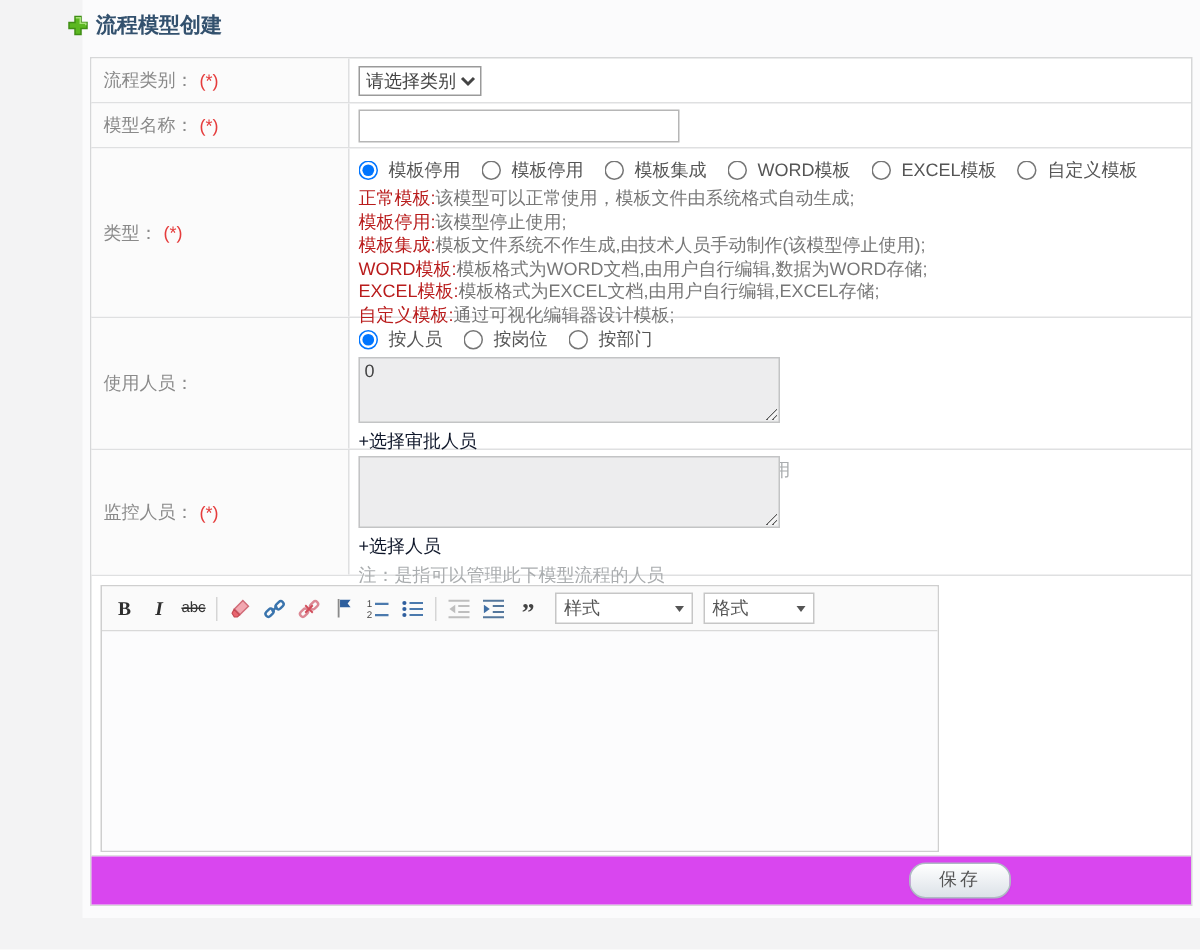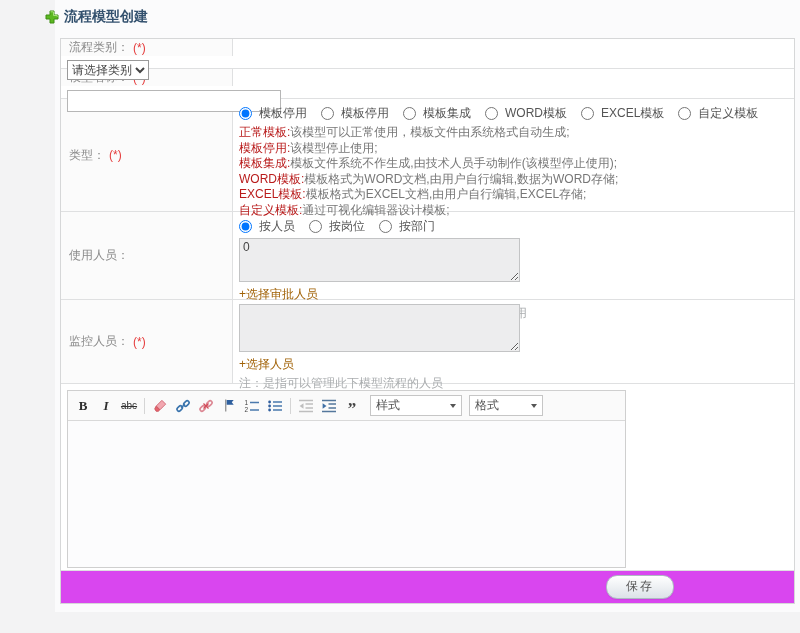--- a/index.html
+++ b/index.html
@@ -19,21 +19,21 @@
     border:1px solid #d6d7d8;box-sizing:border-box;z-index:2;
   }
   .frow{display:flex;border-bottom:1px solid #dfe0e1;box-sizing:border-box;}
   .frow:last-child{border-bottom:none;}
   .flabel{
     width:172px;min-width:172px;border-right:1px solid #dfe0e1;background:#fbfbfb;
     display:flex;align-items:center;padding-left:8px;box-sizing:border-box;color:#8a8a8a;
   }
   .req{color:#e53c3c;margin-left:4px;}
   .fcontent{flex:1;padding:4px 6px;box-sizing:border-box;position:relative;}
-  .row-h30{height:30px;flex-direction:column;}
+  .row-h30{height:30px;}
   .row-h30 .fcontent{display:flex;align-items:center;}
   #row-type{height:113px;}
   #row-users{height:88px;}
   #row-monitor{height:84px;}
   #row-desc{height:187px;}
   #row-footer{height:32px;background:#d946ef;position:relative;display:block;}
   
   select.cat-select{
     height:20px;font-size:12px;color:#444;border:1px solid #9a9a9a;background:#fff;
     font-family:"Liberation Sans","DejaVu Sans",sans-serif;
@@ -46,21 +46,21 @@
   .radio-line label{margin-right:10px;}
   .radio-line input{margin:0 3px 0 0;vertical-align:middle;}
   .desc-line{line-height:15.5px;white-space:nowrap;color:#777;}
   .term{color:#b91c1c;}
   .gray-ta{
     display:block;width:281px;height:44px;background:#ededee;border:1px solid #c3c4c5;
     resize:both;font-size:12px;color:#444;padding:1px 3px;box-sizing:border-box;
     font-family:"Liberation Sans","DejaVu Sans",sans-serif;
   }
   .gray-ta.tall{height:48px;}
-  .pick-link{color:#a16207;text-decoration:none;display:inline-block;margin:4px 0 2px 0;}
+  .pick-link{color:#0f172a;text-decoration:none;display:inline-block;margin:4px 0 2px 0;}
   .note{color:#aaadaf;}
   
   .editor{
     width:557px;border:1px solid #cfcfcf;background:#fdfdfd;margin-top:2px;
   }
   .editor-toolbar{
     height:29px;display:flex;align-items:center;padding:0 4px;gap:1px;
     background:#fafafa;border-bottom:1px solid #d9d9d9;
   }
   .tb-btn{

